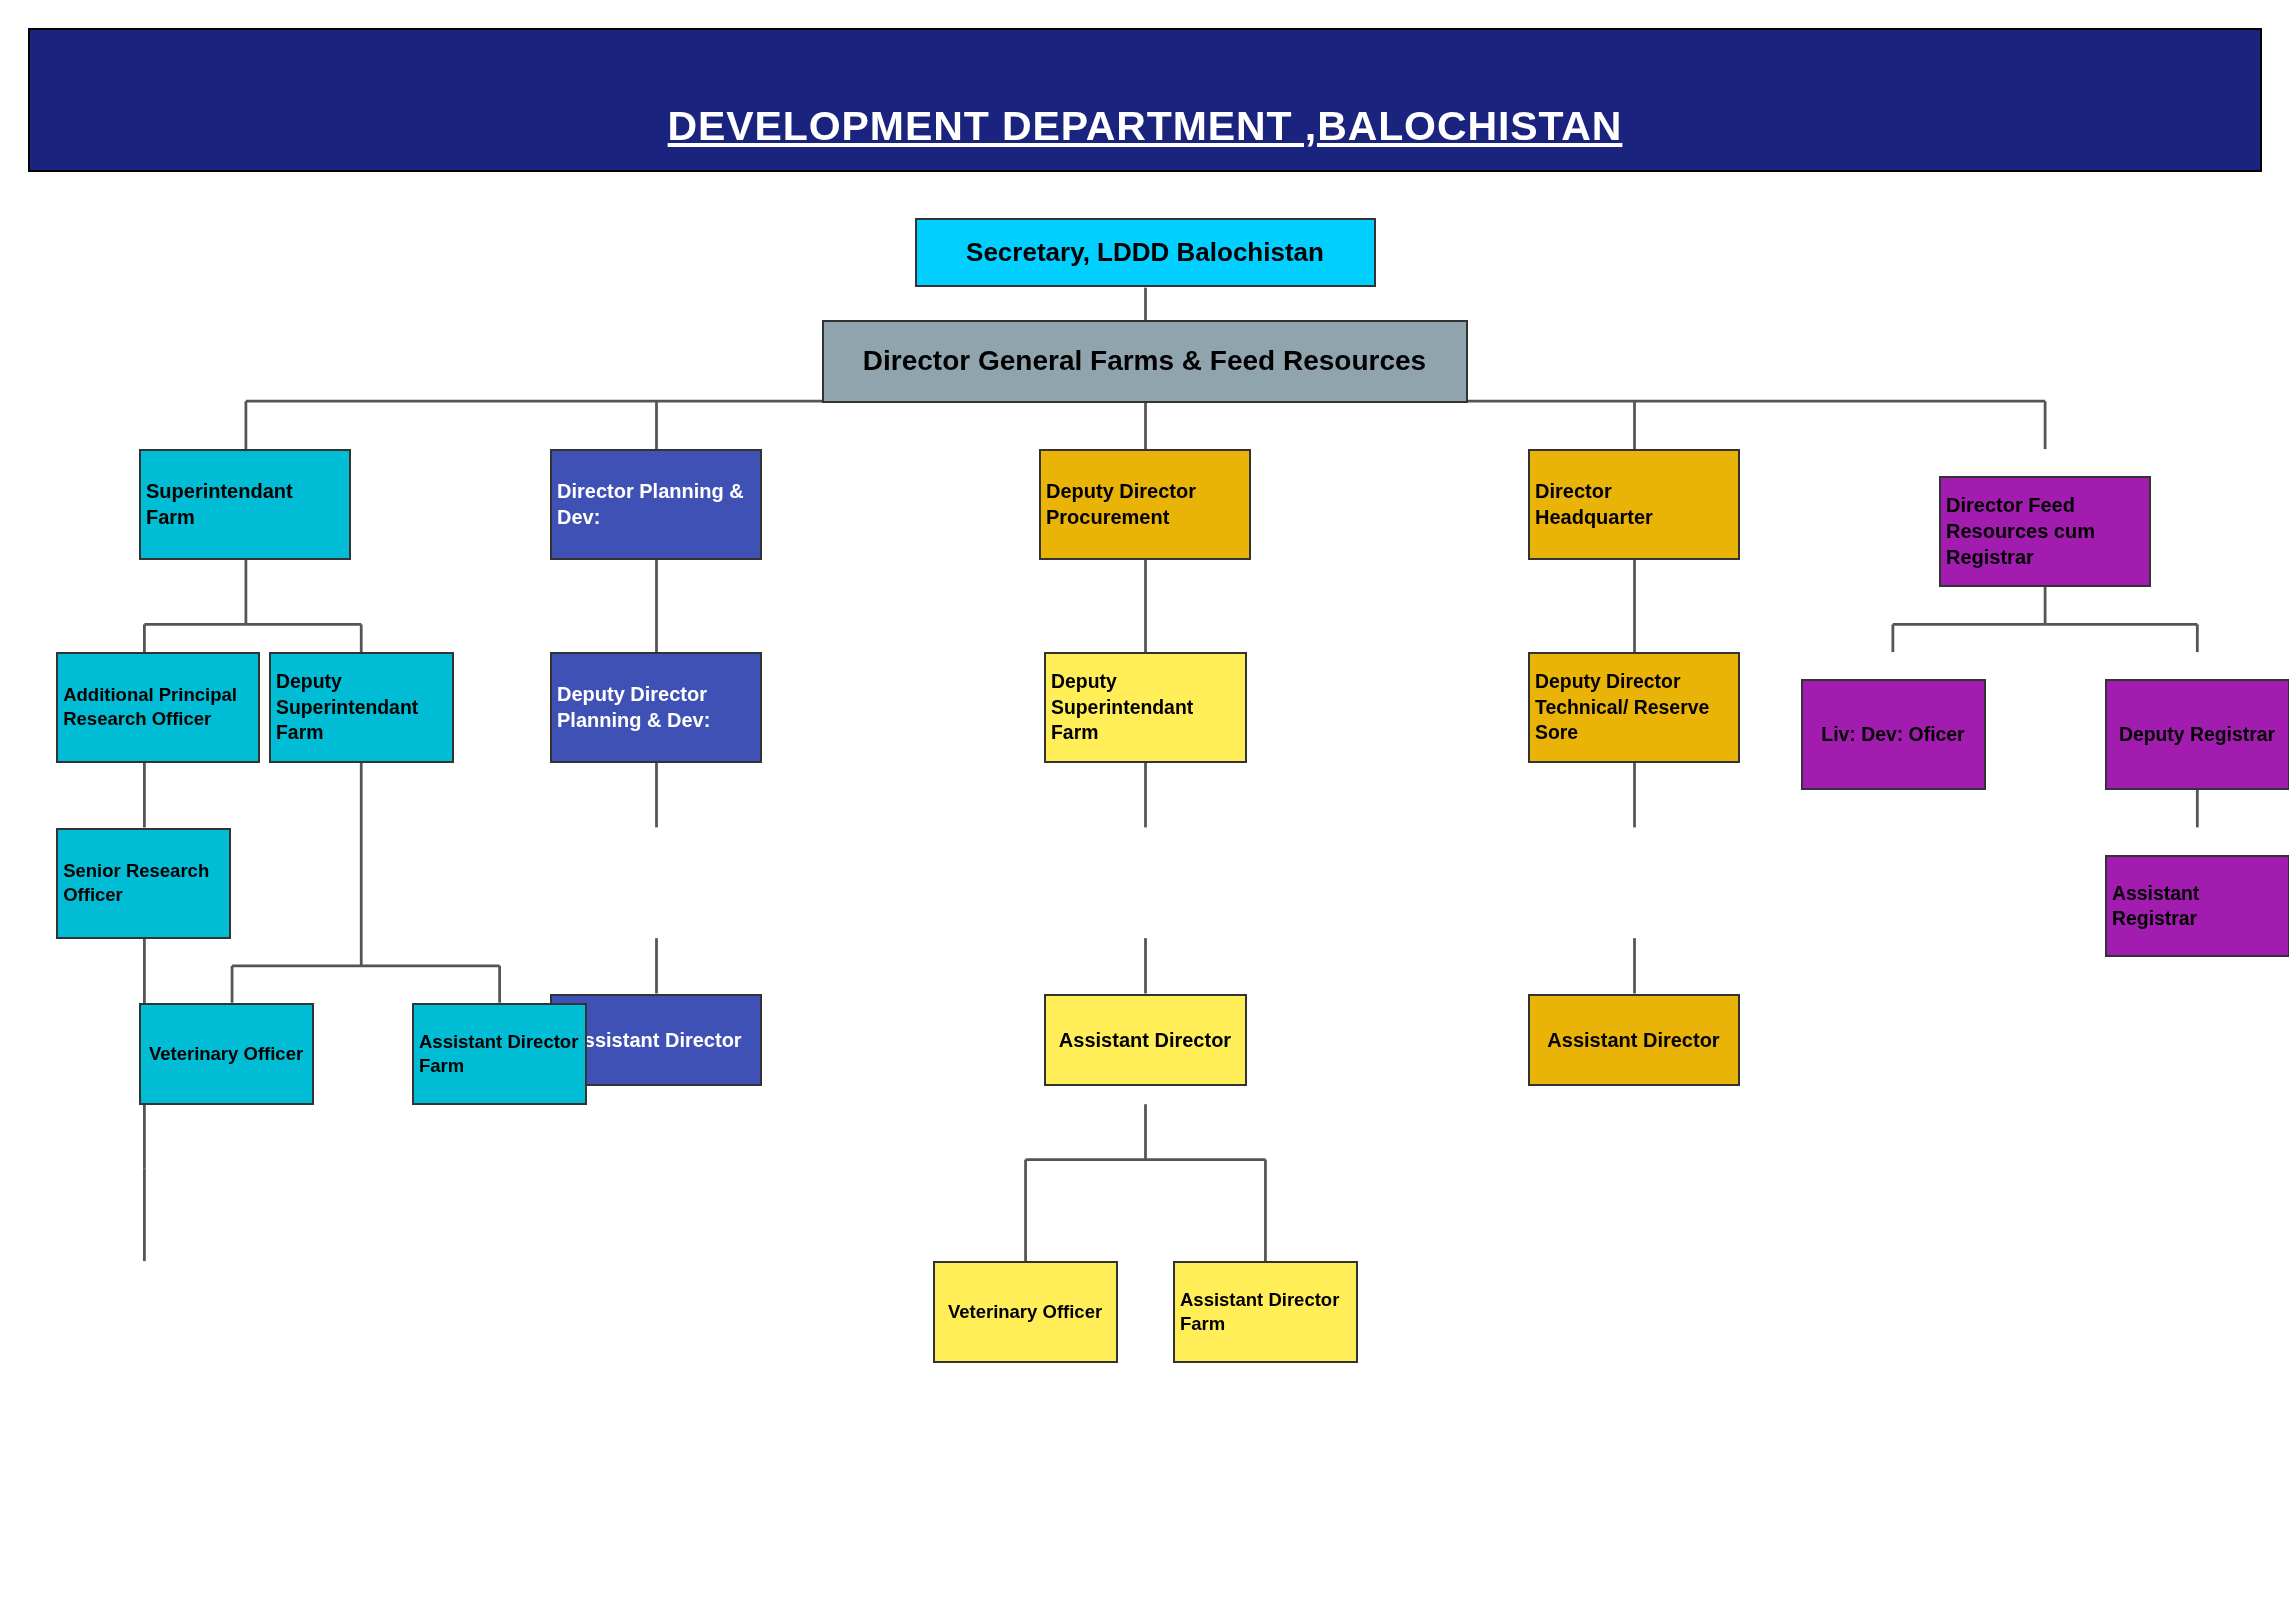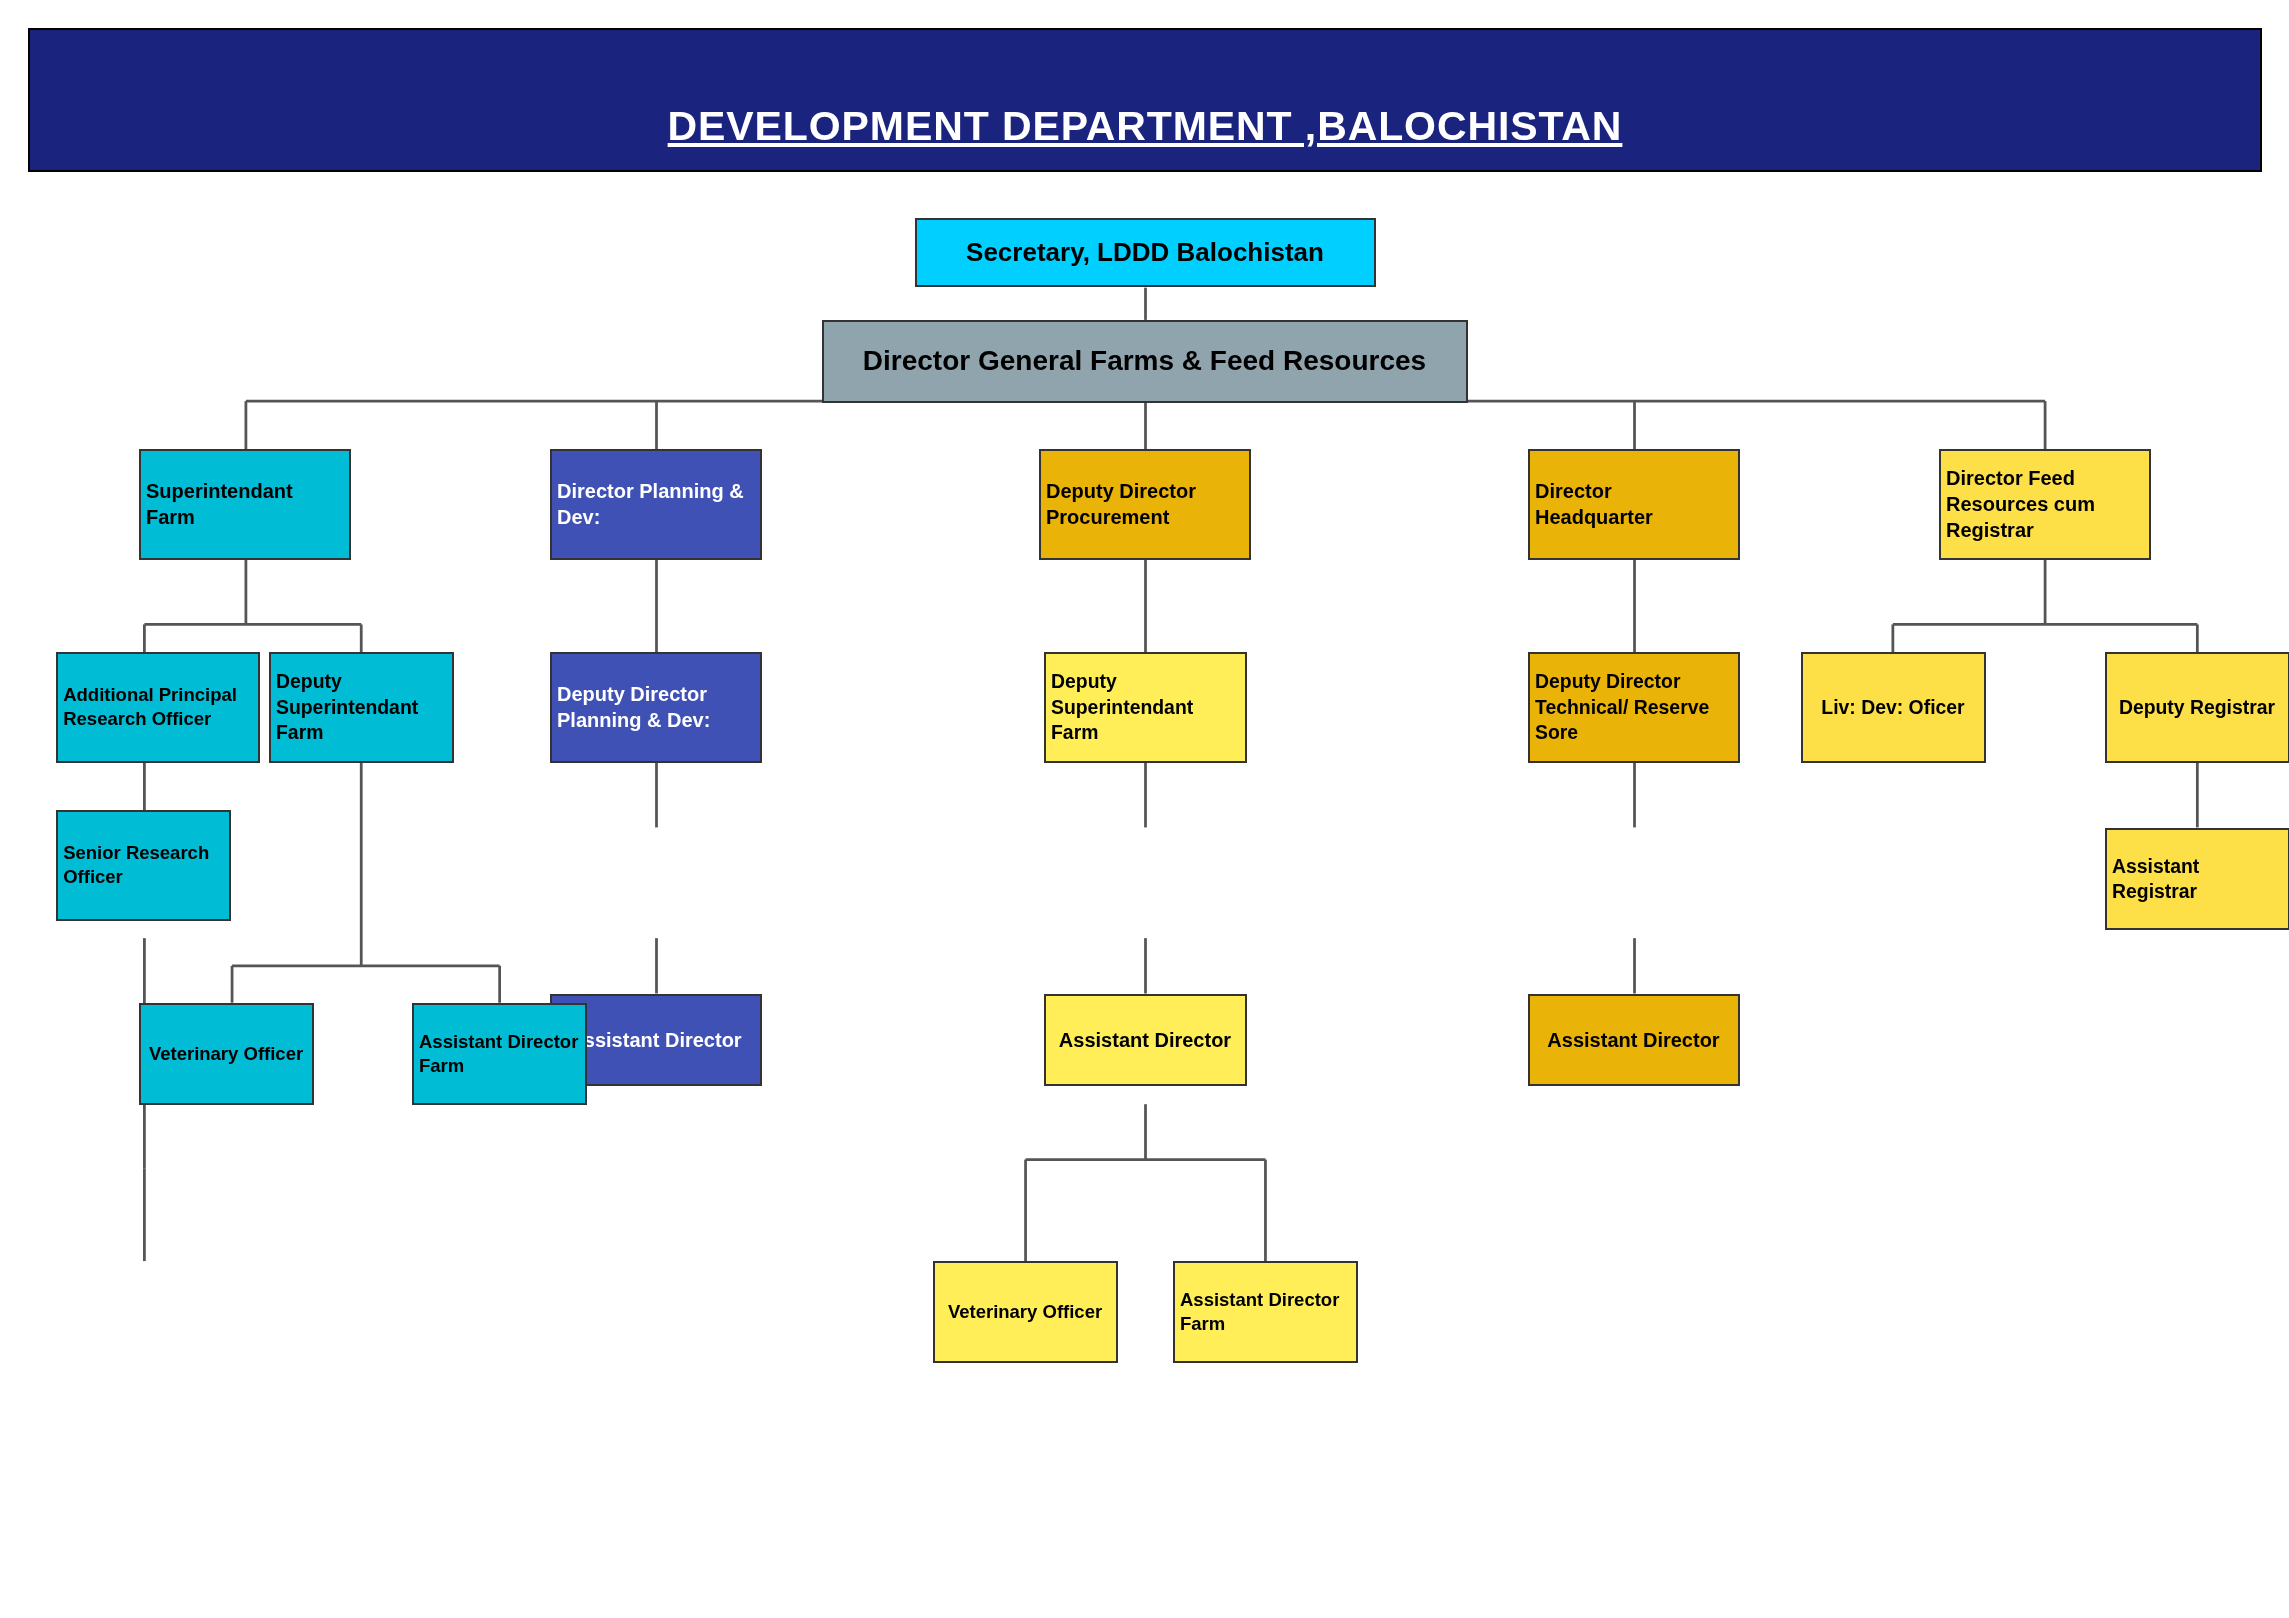--- a/index.html
+++ b/index.html
@@ -26,21 +26,21 @@
       text-transform: uppercase;
       letter-spacing: 0.9px;
       line-height: 1.3;
     }
 
     .node-cyan    { background: #00bcd4; color: #000; }
     .node-blue    { background: #3f51b5; color: #fff; }
     .node-gray    { background: #90a4ae; color: #000; }
     .node-sky     { background: #00cfff; color: #000; }
     .node-pink    { background: #eab308; color: #000; }
-    .node-green   { background: #fde047; color: #000; }
+    .node-green   { background: #a21caf; color: #000; margin-top: 27px; }
     .node-yellow  { background: #ffee58; color: #000; }
 
     
     .chart-svg {
       position: absolute;
       top: 0; left: 0;
       width: 100%;
       height: 100%;
       pointer-events: none;
       overflow: visible;
@@ -198,21 +198,21 @@
     </div>
 
     <div class="box node-green" style="left:1754px; top:452px; width:185px; min-height:111px; font-size:19.4px; font-weight:800;">
       <span>Liv: Dev: Oficer</span>
     </div>
 
     <div class="box node-green" style="left:2058px; top:452px; width:185px; min-height:111px; font-size:19.4px; font-weight:800;">
       <span>Deputy Registrar</span>
     </div>
 
-    <div class="box node-cyan" style="left:9.2px; top:610px; width:175px; min-height:111px; font-size:18.5px; font-weight:800;">
+    <div class="box node-cyan" style="left:9.2px; top:628px; width:175px; min-height:111px; font-size:18.5px; font-weight:800;">
       <span>Senior Research Officer</span>
     </div>
 
     <div class="box node-blue" style="left:503px; top:794px; width:212px; min-height:92px; font-size:20px; font-weight:800; color:#fff;">
       <span>Assistant  Director</span>
     </div>
 
     <div class="box node-yellow" style="left:997px; top:794px; width:203px; min-height:92px; font-size:20px; font-weight:800;">
       <span>Assistant  Director</span>
     </div>

